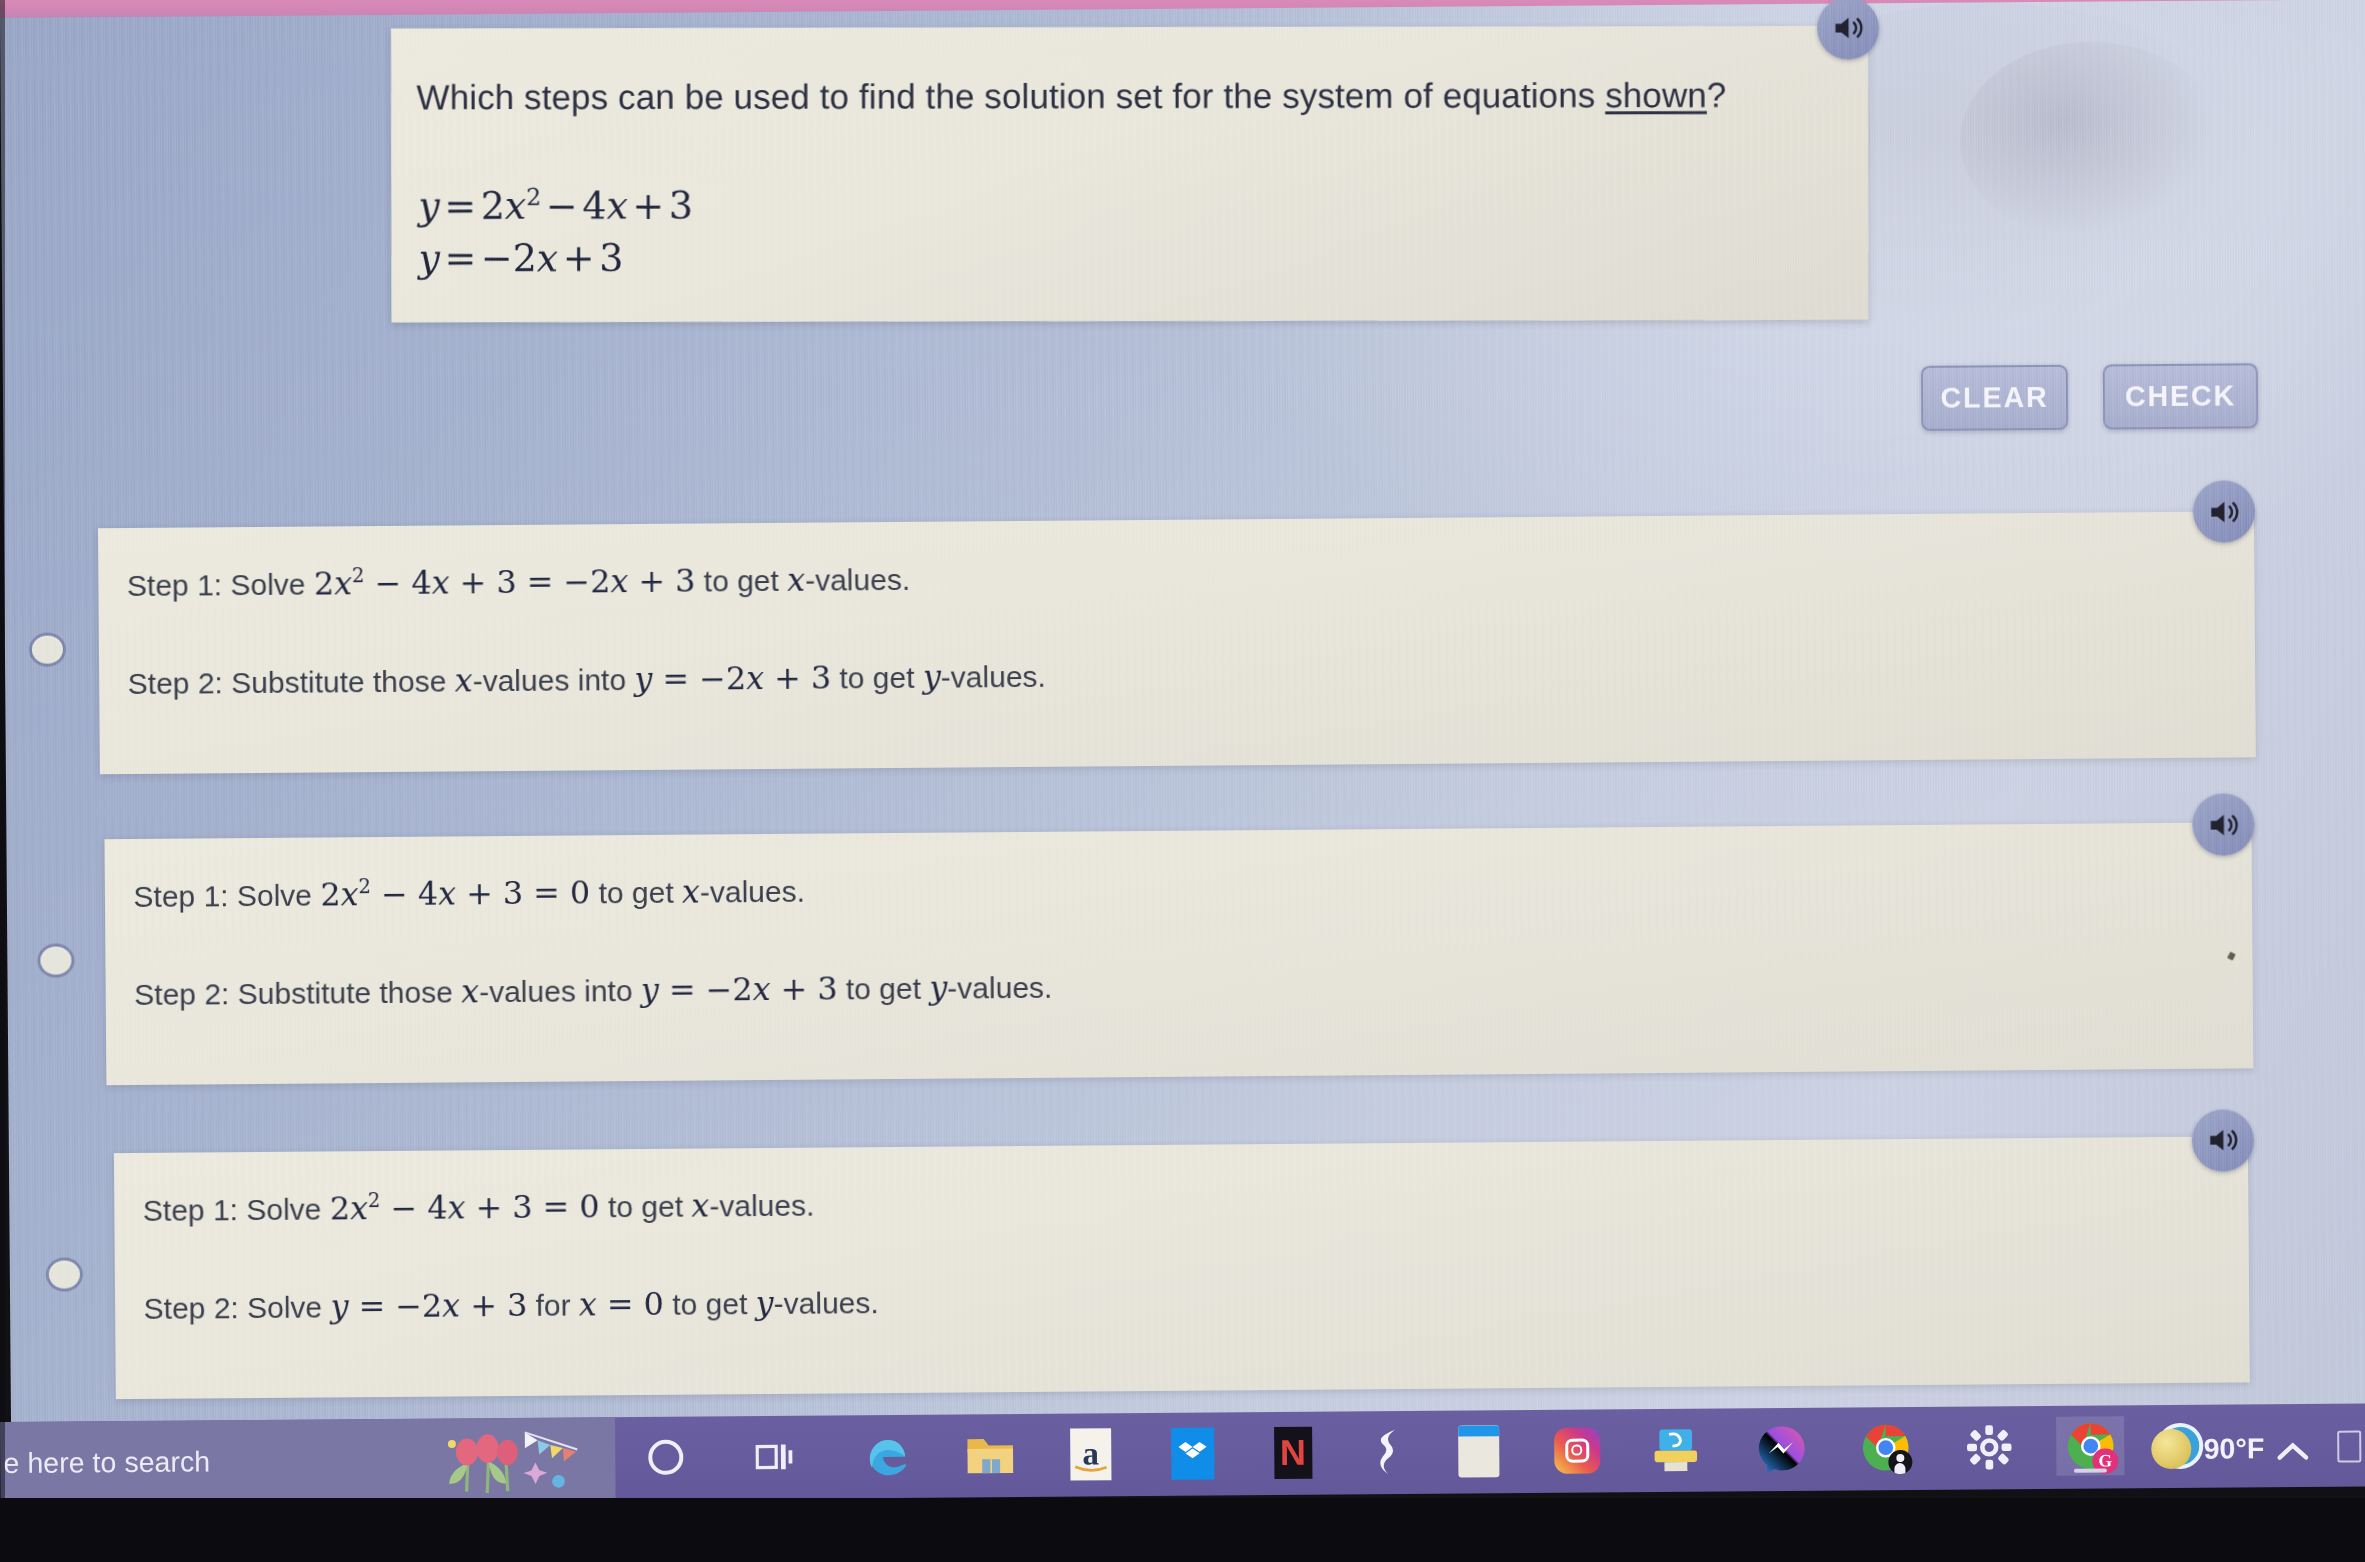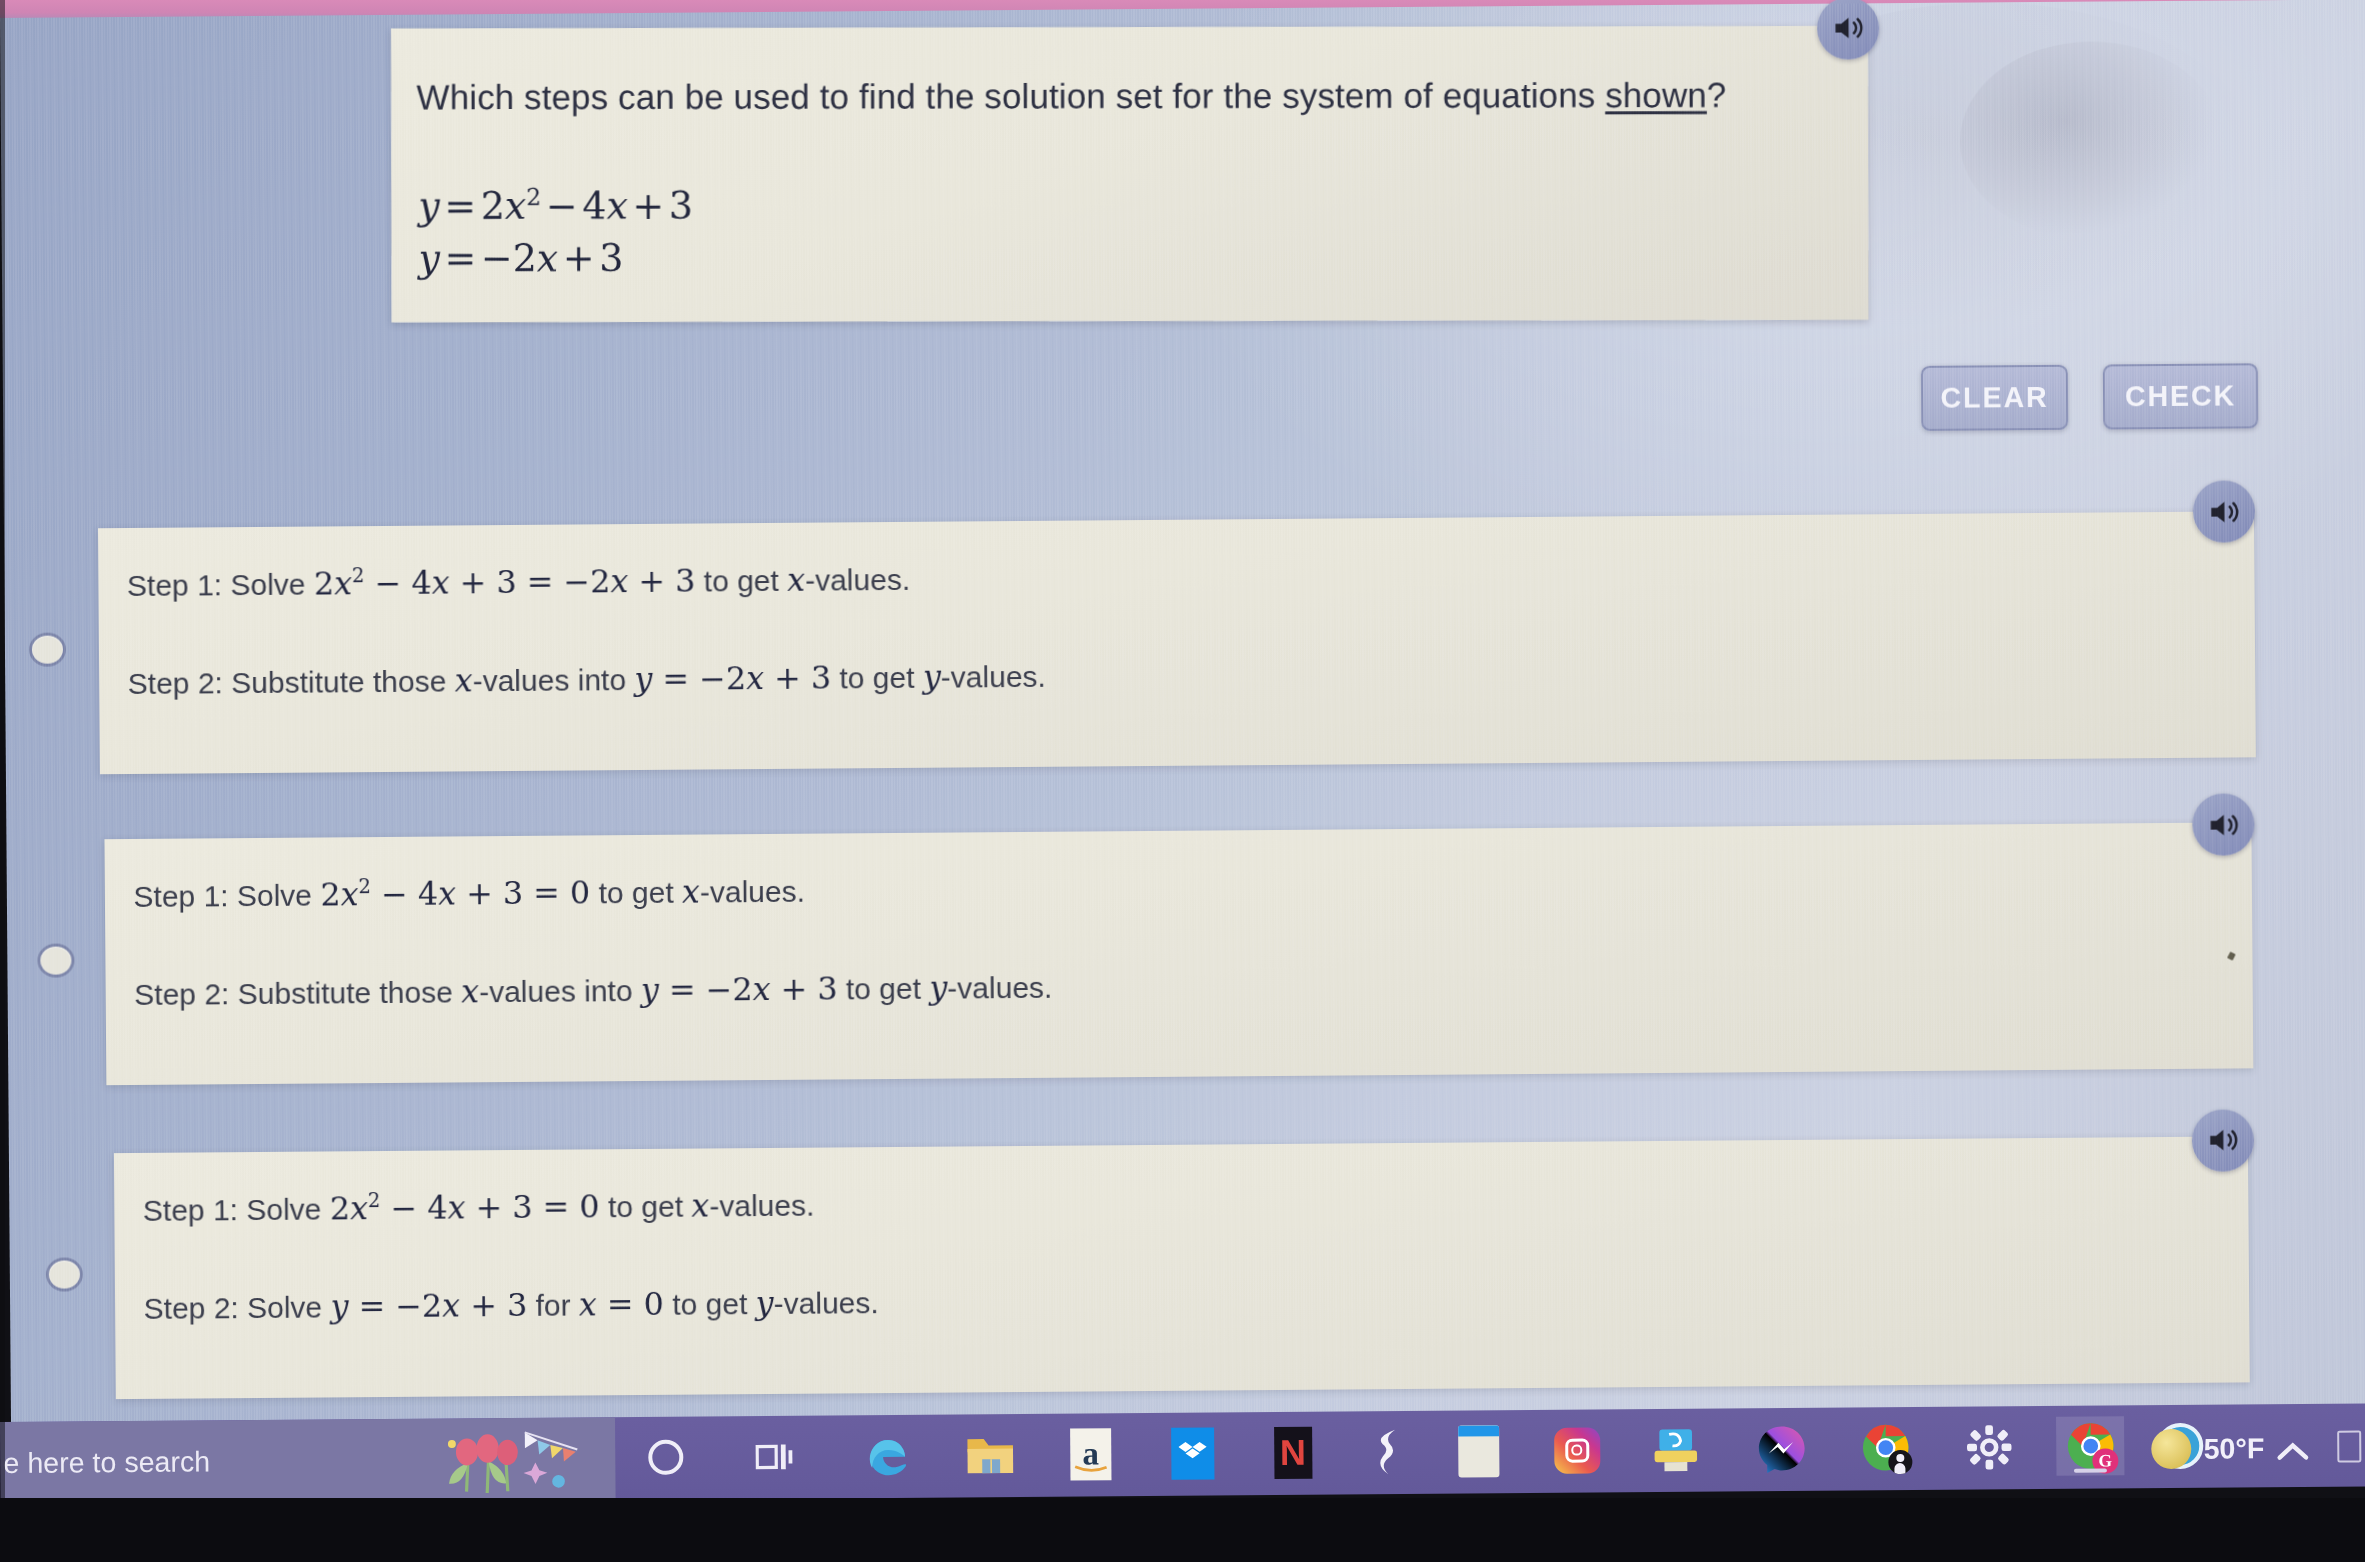--- a/index.html
+++ b/index.html
@@ -427,21 +427,21 @@
 
     <div class="tb-icon" style="left:2150px;">
       <div style="width:46px;height:46px;border-radius:50%;border:4px solid #e8f3fb;
                   background:#3aa2d8;display:flex;align-items:center;justify-content:center;">
         <span style="color:#fff;font-size:27px;font-weight:bold;">?</span>
       </div>
     </div>
 
     <div id="weather">
       <div id="sun-dot"></div>
-      <span id="weather-temp">50°F</span>
+      <span id="weather-temp">90°F</span>
     </div>
 
     <div id="tray-chevron">
       <svg viewBox="0 0 30 20" style="width:33px;height:22px;">
         <path d="M3 16 L15 5 L27 16" stroke="#f0eef8" stroke-width="4" fill="none" stroke-linecap="round"></path>
       </svg>
     </div>
     <div id="tray-edge"></div>
 
   </div>

